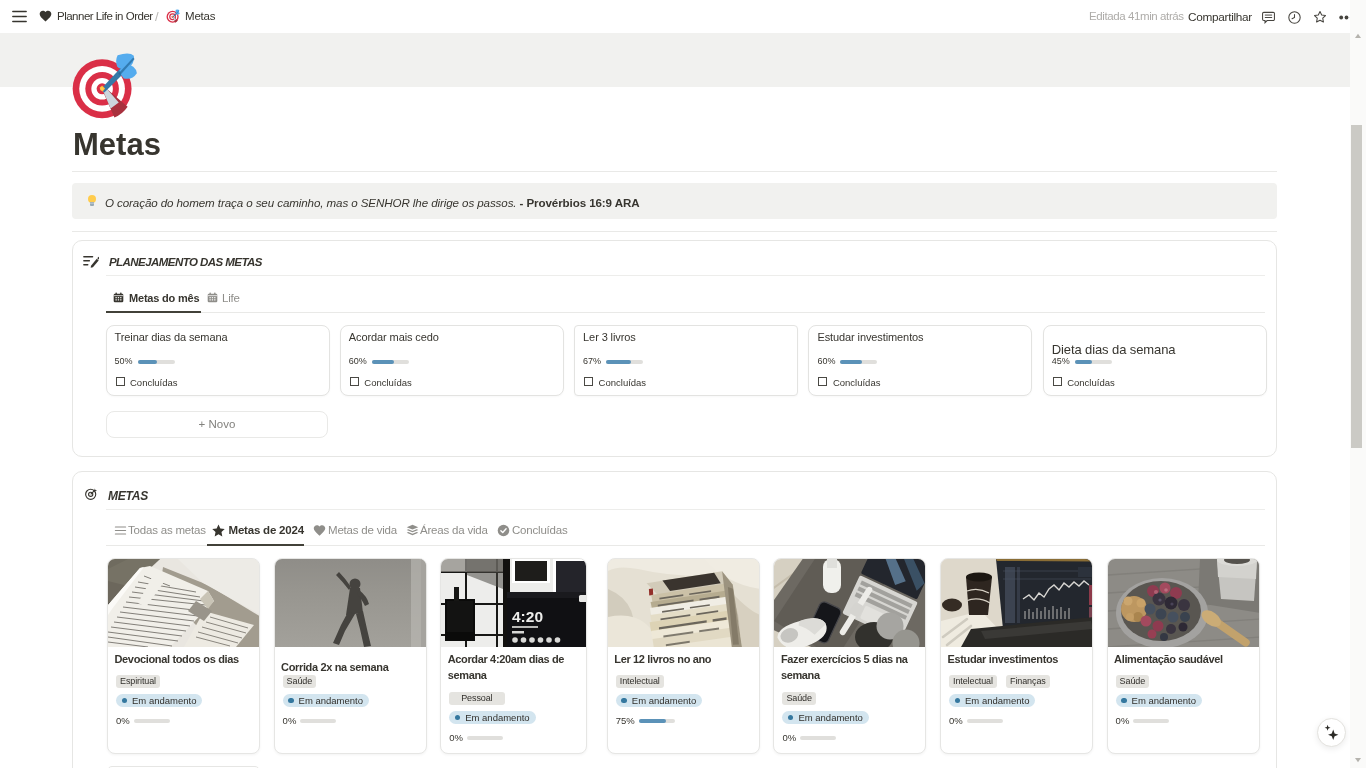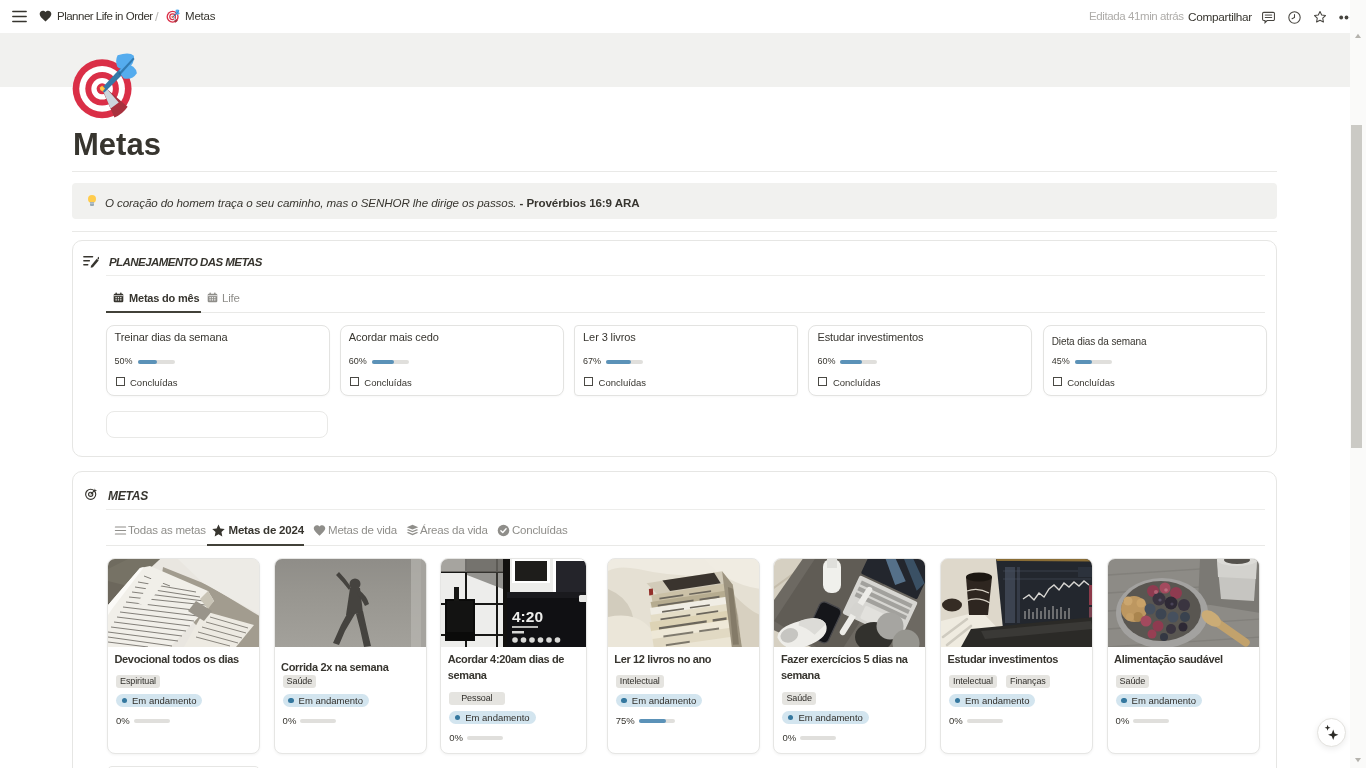--- a/index.html
+++ b/index.html
@@ -177,30 +177,31 @@
   </div>
       <div class="abs" style="left:808.4000000000001px;top:325px;width:224px;height:71px;border:1px solid #E3E3E1;border-radius:8px;background:#fff;box-shadow:0 1px 2px rgba(0,0,0,0.03);">
     <div style="position:absolute;left:8px;top:5px;font-size:11px;letter-spacing:-0.1px;font-weight:500;color:#37352F;white-space:nowrap;">Estudar investimentos</div>
     <div style="position:absolute;left:8px;top:30px;font-size:9px;color:#37352F;">60%</div>
     <div style="position:absolute;left:31px;top:33.5px;width:37px;height:4px;border-radius:2px;background:#E0DFDC;"></div>
     <div style="position:absolute;left:31px;top:33.5px;width:22px;height:4px;border-radius:2px;background:#5B92B8;"></div>
     <div style="position:absolute;left:9px;top:50.5px;width:9px;height:9px;border:1.3px solid #4A4944;"></div>
     <div style="position:absolute;left:23.5px;top:50.5px;font-size:9.5px;color:#37352F;">Concluídas</div>
   </div>
       <div class="abs" style="left:1042.7px;top:325px;width:224px;height:71px;border:1px solid #E3E3E1;border-radius:8px;background:#fff;box-shadow:0 1px 2px rgba(0,0,0,0.03);">
-    <div style="position:absolute;left:8px;top:10px;font-size:10px;letter-spacing:-0.1px;font-weight:500;color:#37352F;white-space:nowrap;">Dieta dias da semana</div>
+    <div style="position:absolute;left:8px;top:16px;font-size:13px;letter-spacing:-0.1px;font-weight:500;color:#37352F;white-space:nowrap;">Dieta dias da semana</div>
     <div style="position:absolute;left:8px;top:30px;font-size:9px;color:#37352F;">45%</div>
     <div style="position:absolute;left:31px;top:33.5px;width:37px;height:4px;border-radius:2px;background:#E0DFDC;"></div>
     <div style="position:absolute;left:31px;top:33.5px;width:17px;height:4px;border-radius:2px;background:#5B92B8;"></div>
     <div style="position:absolute;left:9px;top:50.5px;width:9px;height:9px;border:1.3px solid #4A4944;"></div>
     <div style="position:absolute;left:23.5px;top:50.5px;font-size:9.5px;color:#37352F;">Concluídas</div>
   </div>
     </div>
 
   <div class="abs" style="left:106px;top:411px;width:222px;height:27px;border:1px solid #E9E9E7;border-radius:8px;"></div>
+  <div class="abs" style="left:106px;top:411px;width:222px;height:27px;line-height:27px;text-align:center;font-size:11.5px;color:#82817D;">+ Novo</div>
 
   <div class="abs" style="left:72px;top:471px;width:1205px;height:310px;border:1px solid #E6E6E4;border-radius:10px;background:#fff;"></div>
   <svg class="abs" style="left:85px;top:487px" width="13" height="13" viewBox="0 0 16 16" id="target-outline">
   <circle cx="7" cy="9" r="6.2" fill="none" stroke="#37352F" stroke-width="1.4"></circle>
   <circle cx="7" cy="9" r="2.6" fill="none" stroke="#37352F" stroke-width="1.4"></circle>
   <path d="M7 9 L12.5 3.5" stroke="#37352F" stroke-width="1.4"></path>
   <path d="M11.5 1.5 L12.7 3.3 L14.7 4.5 L12.9 5.1 L12 3.6 Z" fill="#37352F"></path>
     </svg>
   <div class="abs" style="left:108px;top:489px;font-size:12px;letter-spacing:-0.2px;font-weight:bold;font-style:italic;color:#37352F;">METAS</div>
   <div class="abs" style="left:106px;top:509px;width:1159px;height:1px;background:#EDEDEB;"></div>

